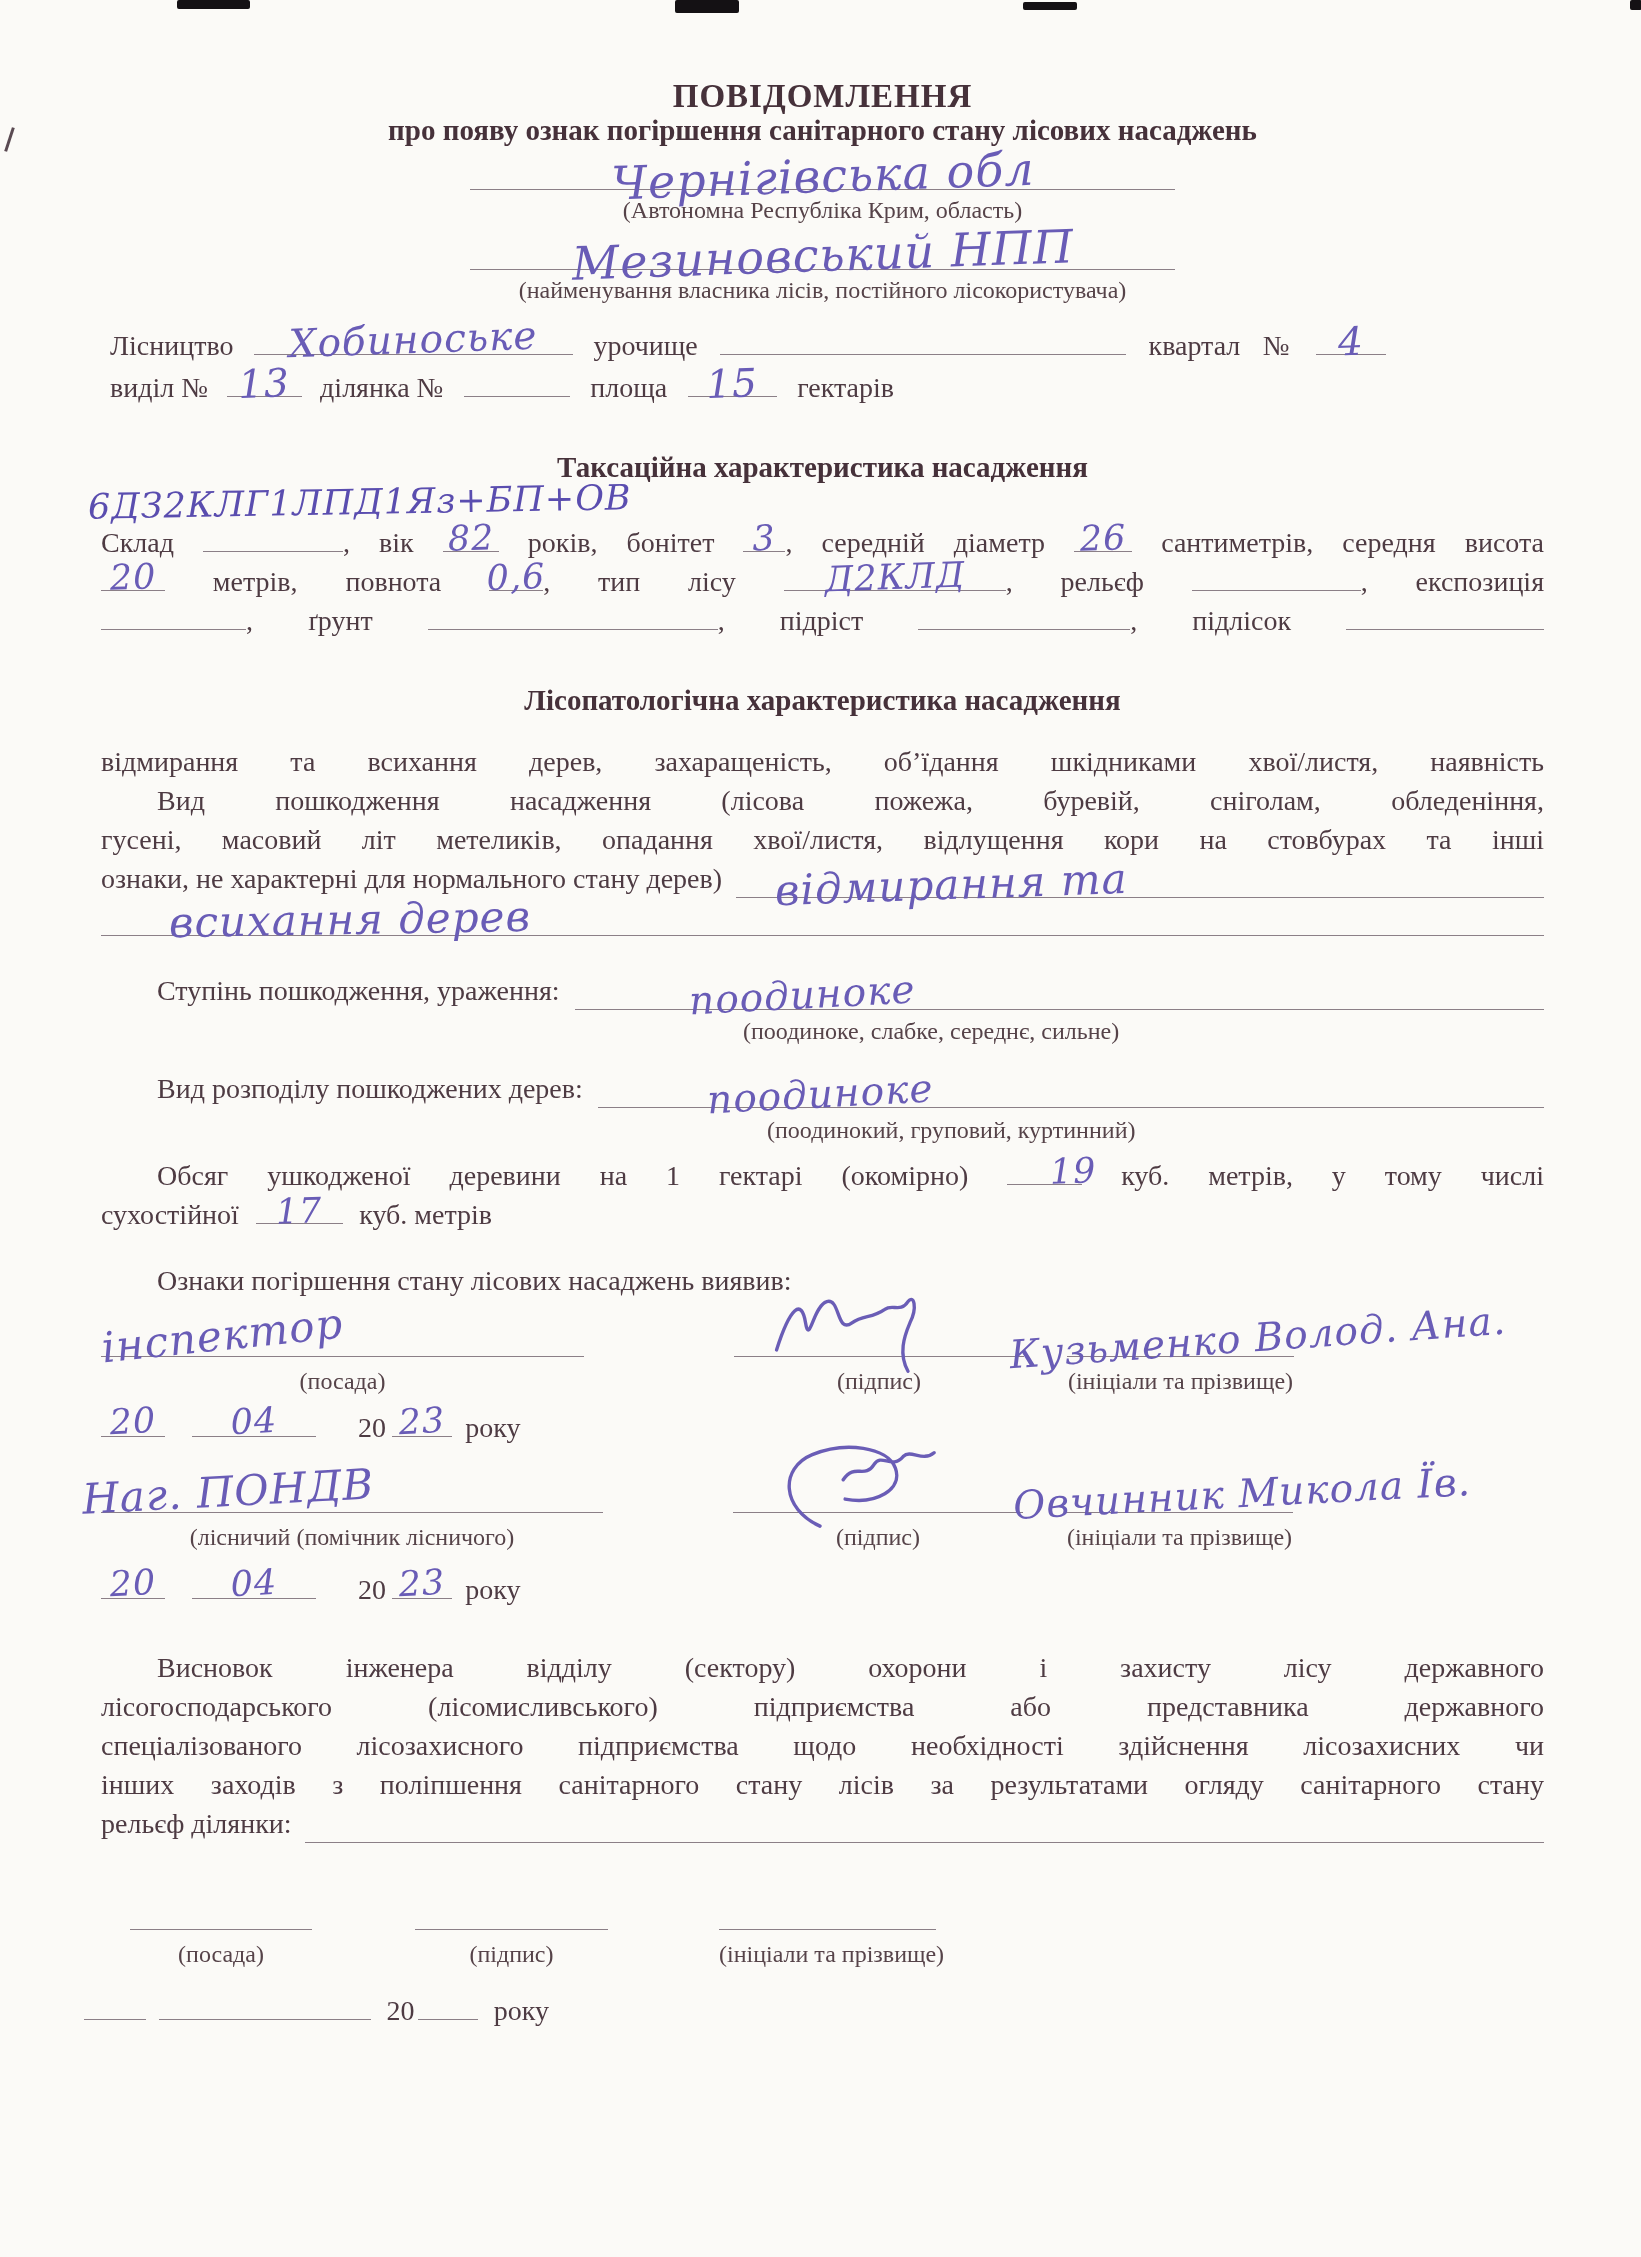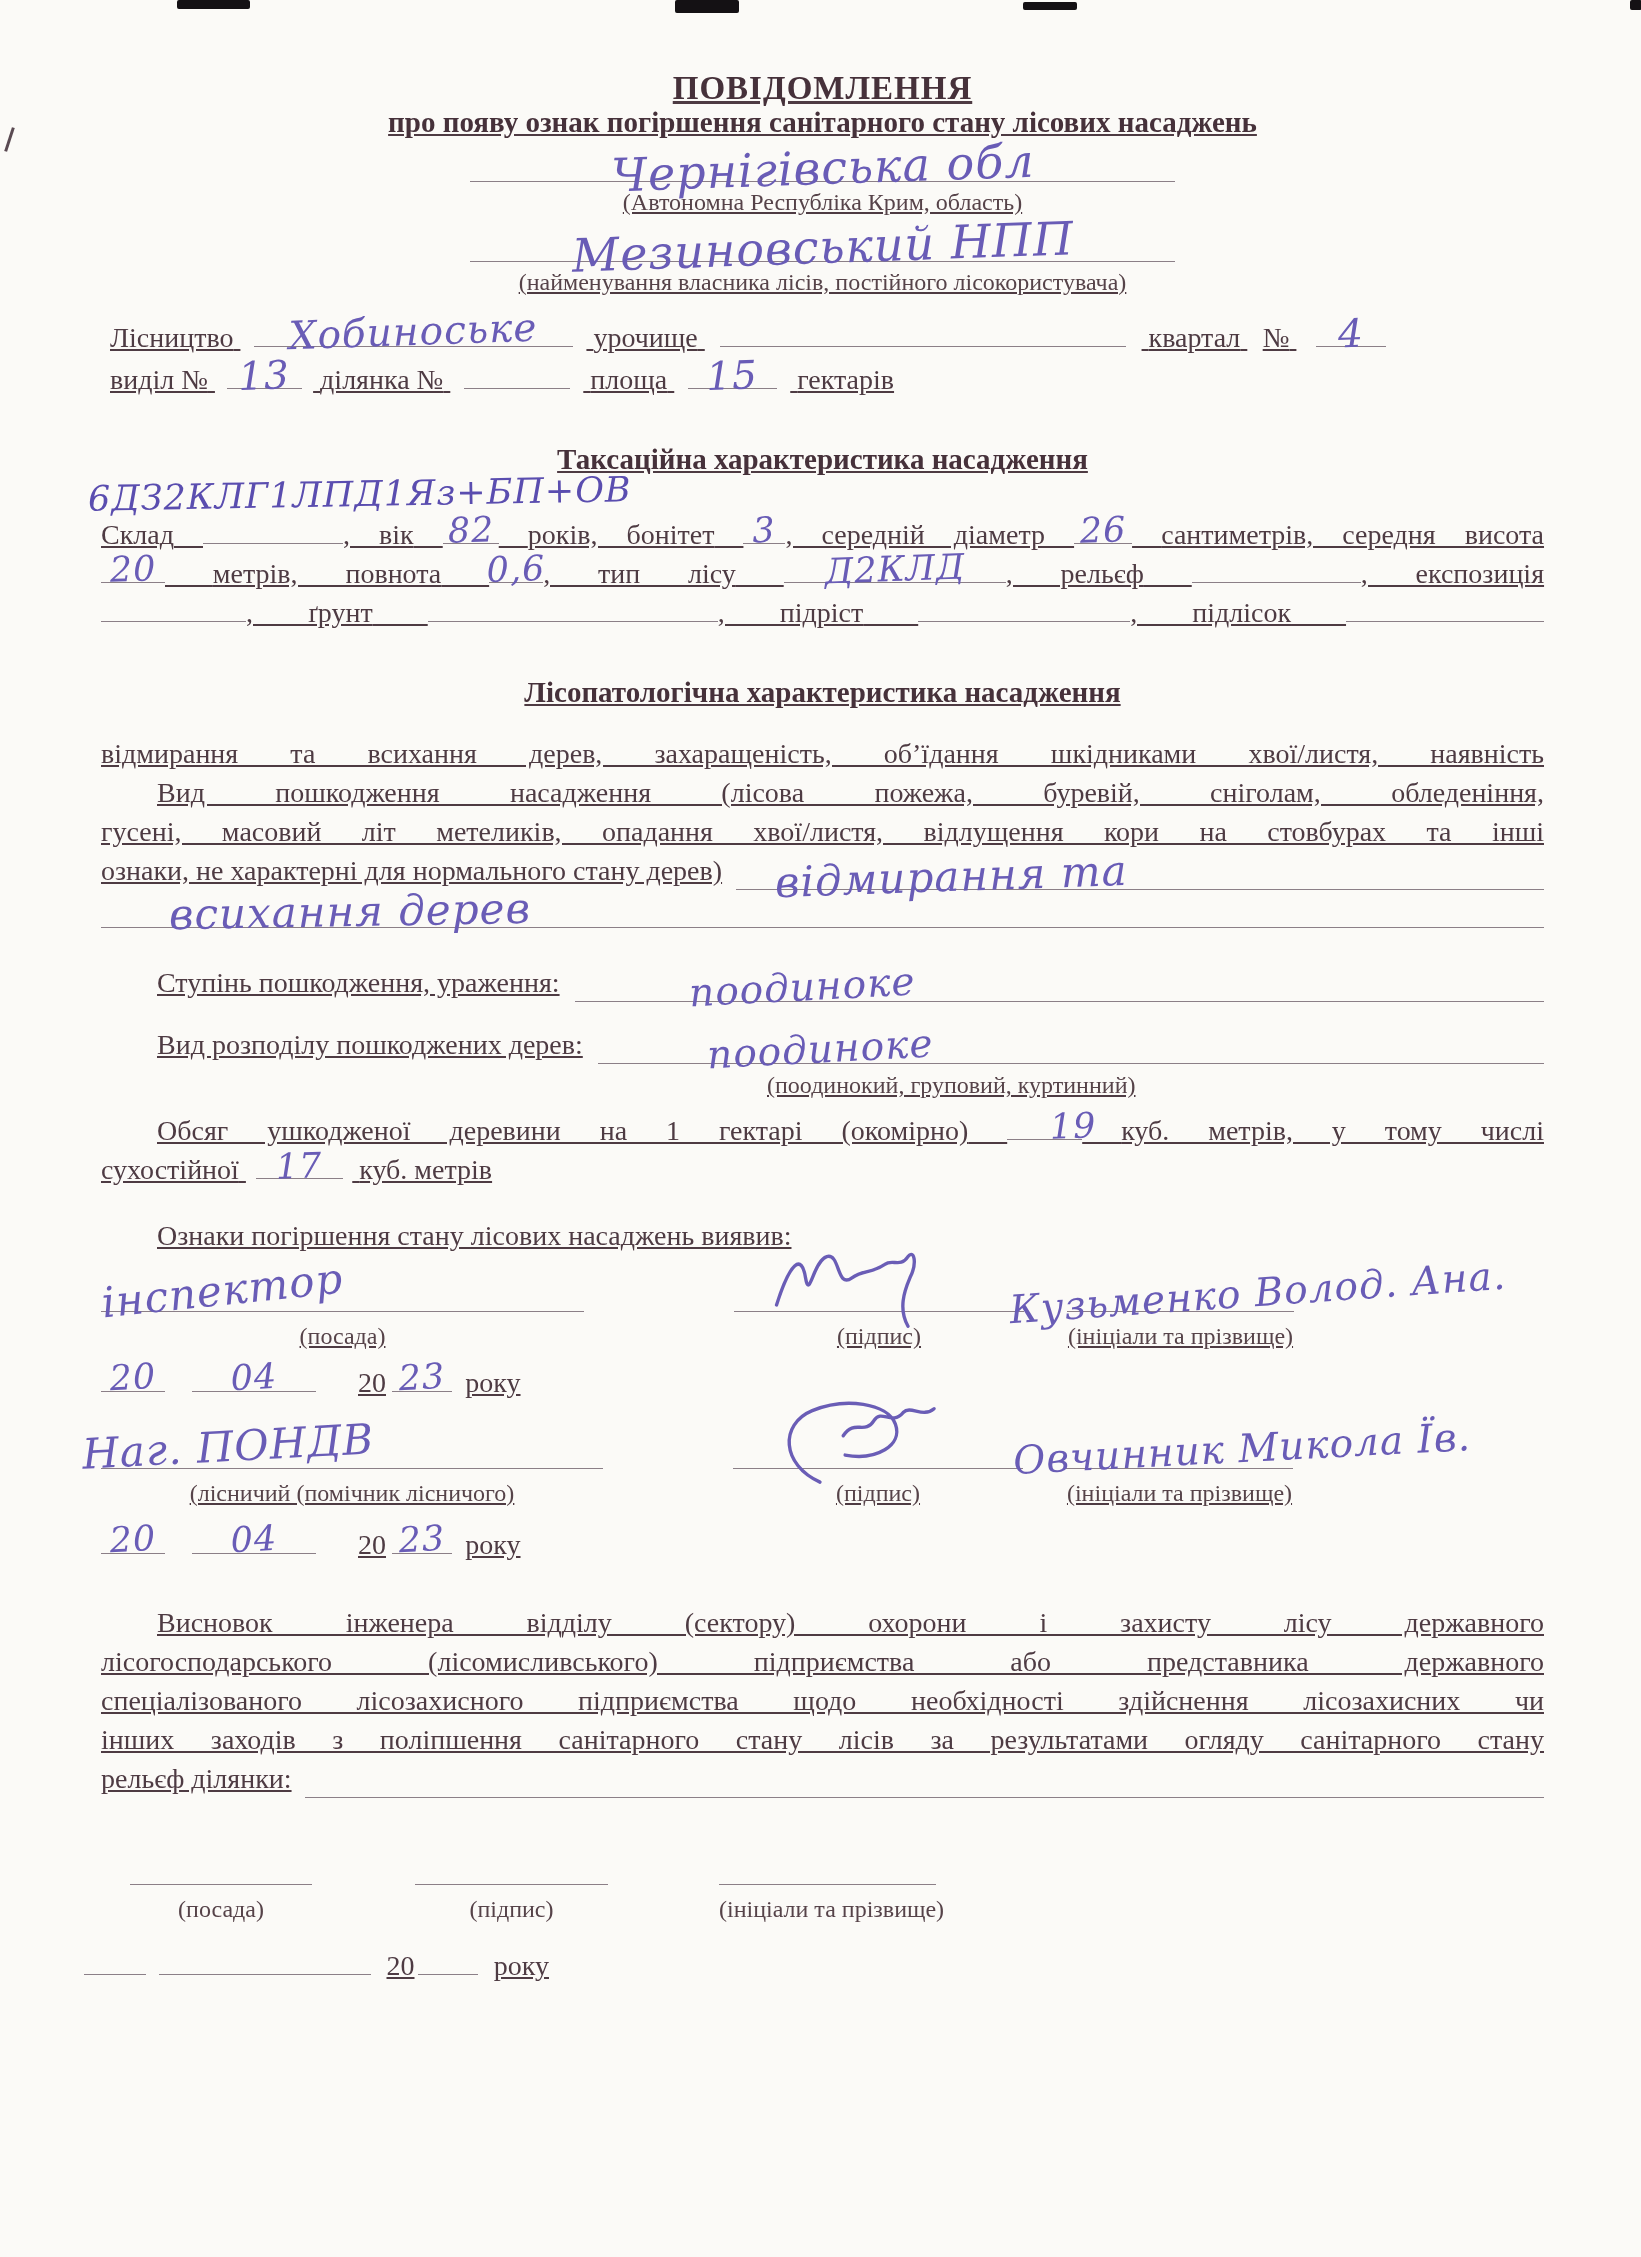--- a/index.html
+++ b/index.html
@@ -5,21 +5,21 @@
   html,body{margin:0;padding:0;background:#e8e6e2;}
   .page{
     position:relative;
     width:1641px;height:2257px;
     margin:0 auto;
     background:#fbfaf7;
     font-family:"Liberation Serif", serif;
     color:#4e3b43;
     overflow:hidden;
   }
-  .content{position:absolute;left:101px;top:0;width:1443px;text-decoration:underline;}
+  .content{position:absolute;left:101px;top:8px;width:1443px;}
   .artifact{position:absolute;background:#141114;border-radius:1.9px;}
   .pen-nick{position:absolute;background:#5a4a52;}
 
   .doc-title{margin-top:71px;text-align:center;font-weight:bold;font-size:33px;line-height:35px;color:#46313a;letter-spacing:1px;}
   .doc-subtitle{text-align:center;font-weight:bold;font-size:29px;line-height:33px;color:#46313a;}
 
   .cfill{position:relative;margin:0 auto;width:705px;border-bottom:1.9px solid #8b7f87;}
   .cfill.region{height:42px;}
   .cfill.owner{height:44px;}
   .caption{font-size:24px;color:#564349;text-align:center;line-height:29px;}
@@ -162,20 +162,21 @@
         <span class="hw hw-lg" style="left:68px;bottom:-9.7px;transform:rotate(-1deg);">всихання дерев</span>
       </div>
     </div>
 
     <div class="flexline indent" style="margin-top:35px;">
       <span style="white-space:nowrap;">Ступінь пошкодження, ураження:</span>
       <span class="fill-grow" style="margin-left:15.4px;">
         <span class="hw hw-md" style="left:58px;bottom:-7.7px;transform:rotate(-3deg);">поодиноке</span>
       </span>
     </div>
+    <div class="caption" style="text-align:left;margin-left:642px;margin-top:7.7px;">(поодиноке, слабке, середнє, сильне)</div>
 
     <div class="flexline indent" style="margin-top:23px;">
       <span style="white-space:nowrap;">Вид розподілу пошкоджених дерев:</span>
       <span class="fill-grow" style="margin-left:15.4px;">
         <span class="hw hw-md" style="left:53px;bottom:-7.7px;transform:rotate(-3deg);">поодиноке</span>
       </span>
     </div>
     <div class="caption" style="text-align:left;margin-left:666px;margin-top:7.7px;">(поодинокий, груповий, куртинний)</div>
 
     <div class="jline indent" style="margin-top:11px;">

